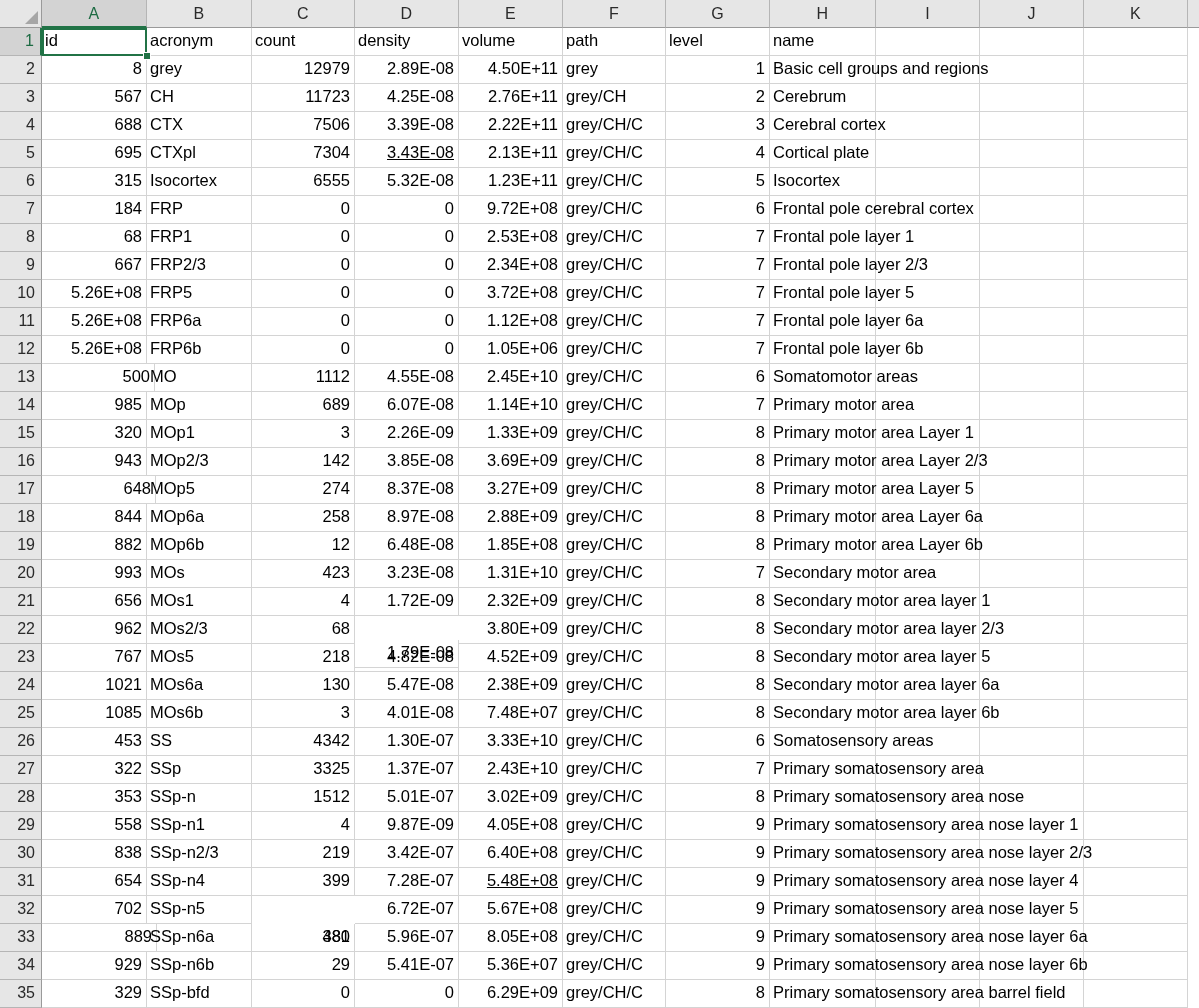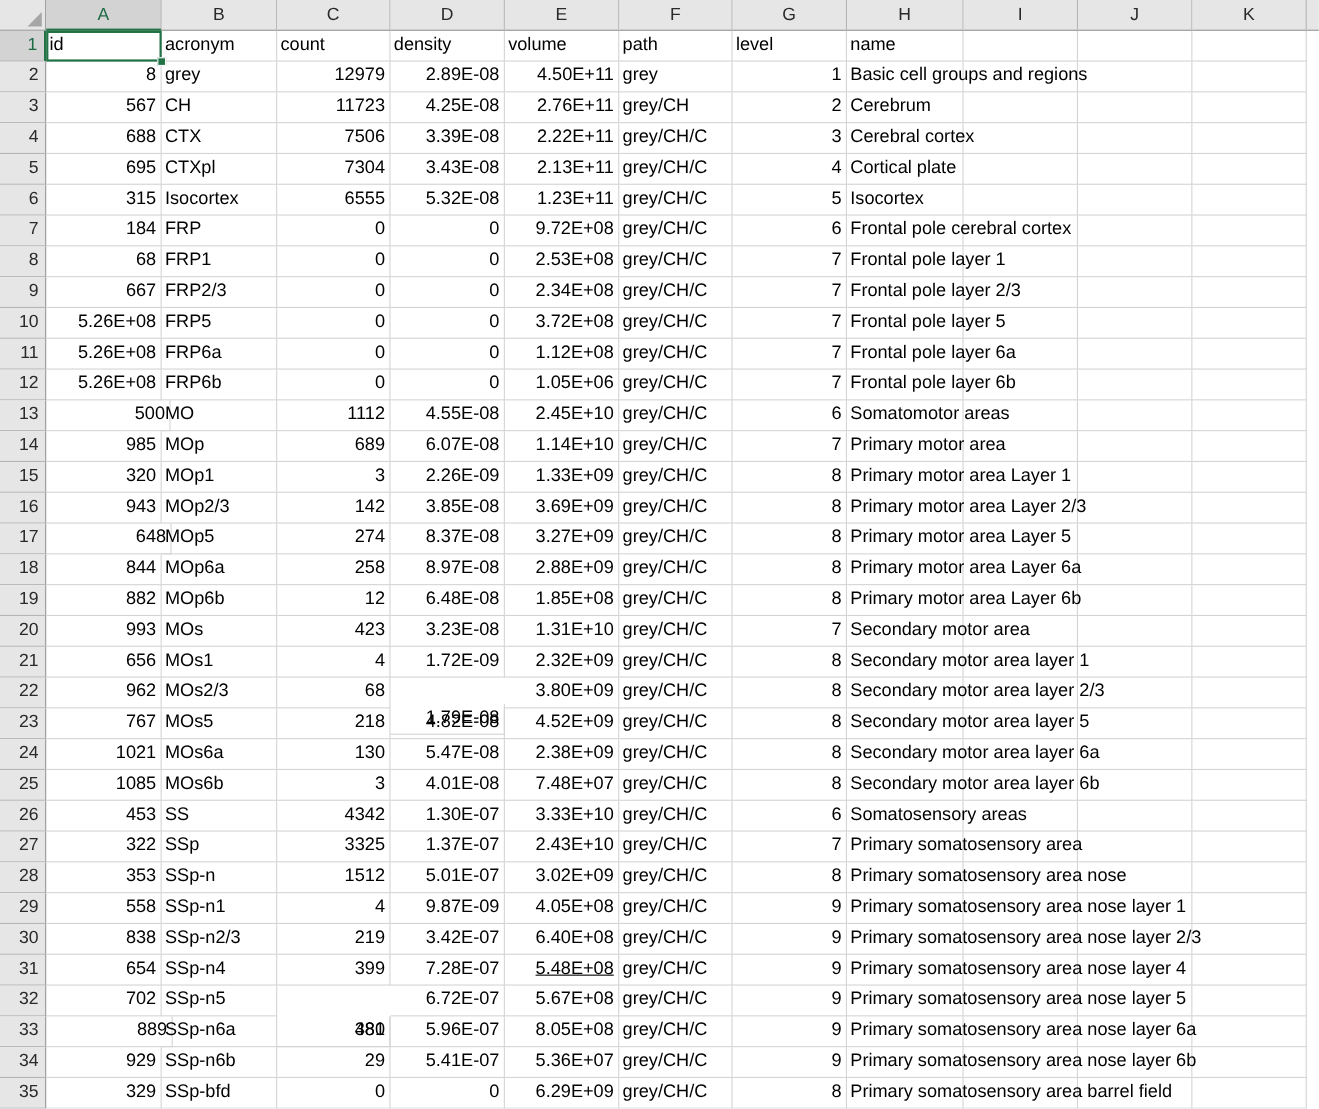--- a/index.html
+++ b/index.html
@@ -262,21 +262,21 @@
       <div class="rowhead" style="top: 140px; height: 28px; line-height: 26px;">5</div>
       <div class="cell num" style="left: 42px; top: 140px; width: 105px; height: 28px; line-height: 25px;">
         <span class="ct">695</span>
       </div>
       <div class="cell txt clip-none" style="left: 147px; top: 140px; width: 105px; height: 28px; line-height: 25px;">
         <span class="ct">CTXpl</span>
       </div>
       <div class="cell num" style="left: 252px; top: 140px; width: 103px; height: 28px; line-height: 25px;">
         <span class="ct">7304</span>
       </div>
-      <div class="cell num" style="left: 355px; top: 140px; width: 104px; height: 28px; line-height: 25px;">
+      <div class="cell num" style="left: 355px; top: 140px; width: 104px; height: 28px; line-height: 25px; text-decoration: underline;">
         <span class="ct">3.43E-08</span>
       </div>
       <div class="cell num" style="left: 459px; top: 140px; width: 104px; height: 28px; line-height: 25px;">
         <span class="ct">2.13E+11</span>
       </div>
       <div class="cell txt clip" style="left: 563px; top: 140px; width: 103px; height: 28px; line-height: 25px;">
         <span class="ct">grey/CH/C</span>
       </div>
       <div class="cell num" style="left: 666px; top: 140px; width: 104px; height: 28px; line-height: 25px;">
         <span class="ct">4</span>

